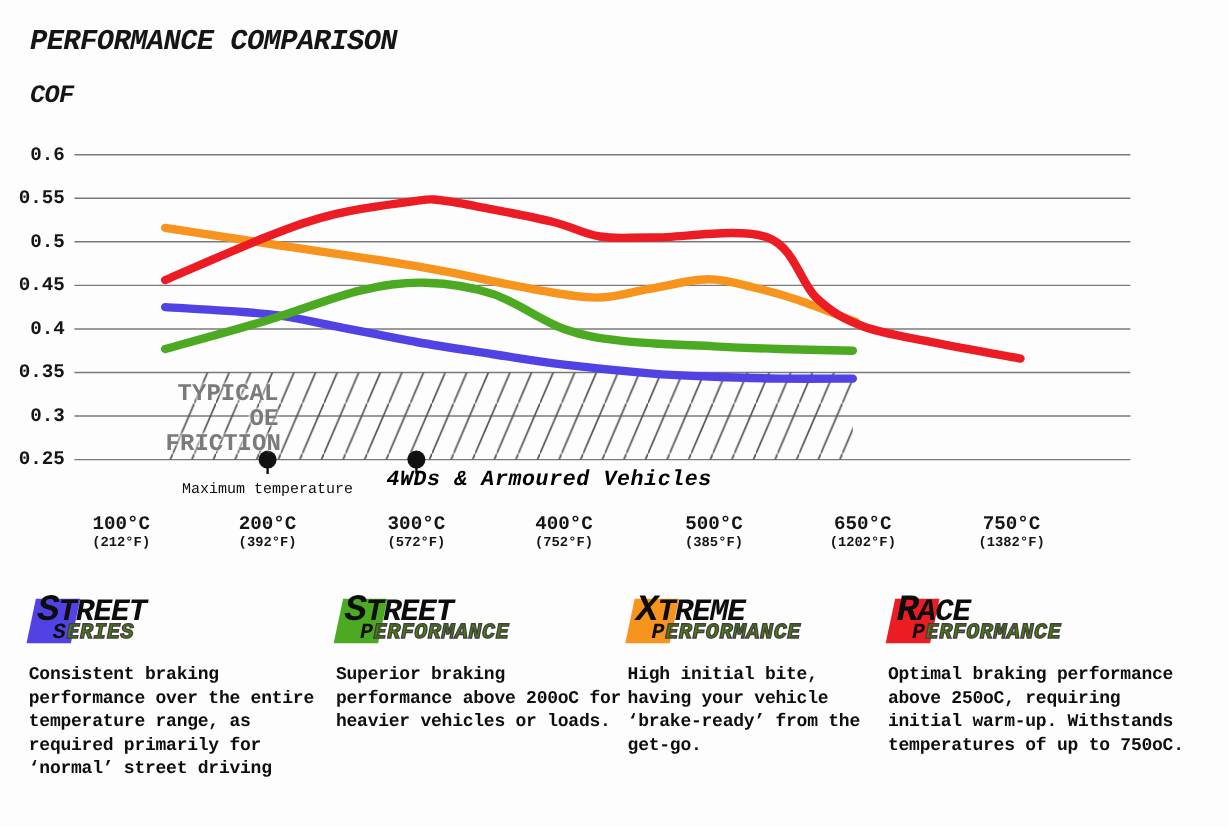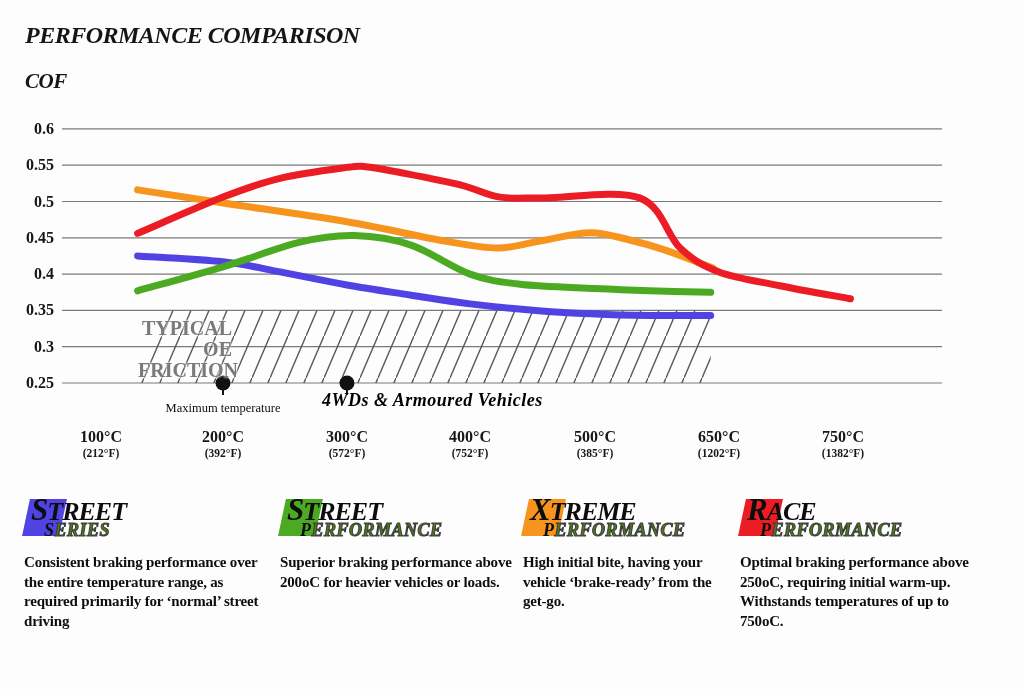--- a/index.html
+++ b/index.html
@@ -1,17 +1,17 @@
 <!DOCTYPE html>
 <html><head>
 <meta charset="utf-8">
 <style>
   html,body{margin:0;padding:0;background:#fdfdfd;}
   #canvas{position:relative;width:1024px;height:689px;background:#fdfdfd;overflow:hidden;
-          font-family:Liberation Serif, serif;color:#111;}
+          font-family:Liberation Mono, monospace;color:#111;}
   .abs{position:absolute;}
   #page-title{left:25px;top:22px;font-size:24px;font-weight:900;font-style:italic;
               letter-spacing:-0.5px;color:#151515;margin:0;}
   #cof-title{left:25px;top:69px;font-size:21px;font-weight:900;font-style:italic;
              letter-spacing:-0.5px;color:#151515;margin:0;}
   #plot{left:0;top:0;width:1024px;height:689px;}
   .ytick{position:absolute;left:10px;width:44px;height:22px;line-height:22px;
          text-align:right;font-size:16px;font-weight:bold;color:#161616;}
   .xtick{position:absolute;width:92px;text-align:center;}
   .xtick .temp{font-size:16px;font-weight:bold;line-height:18px;color:#161616;}

